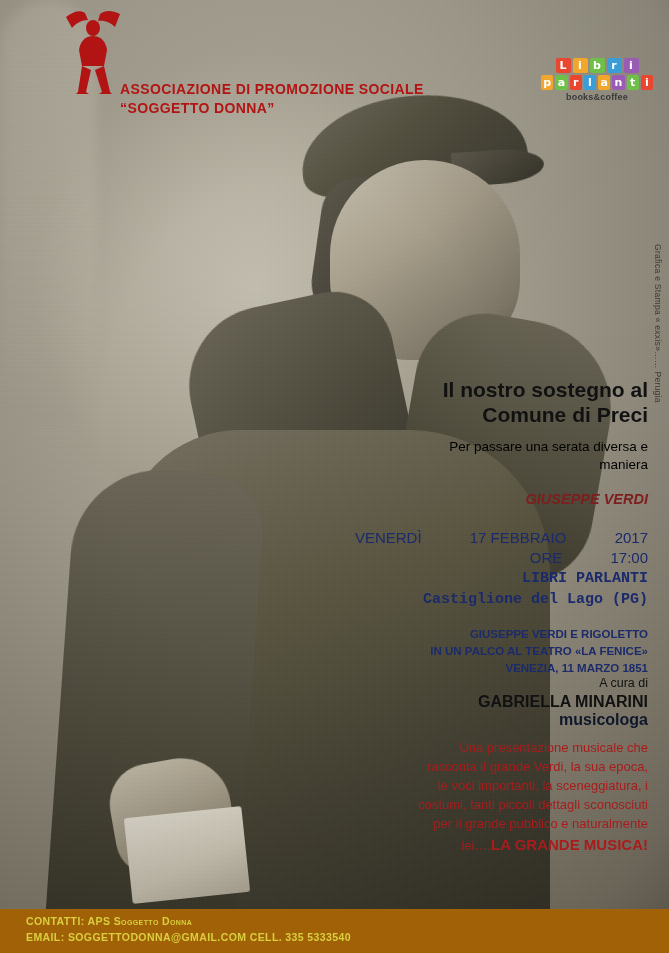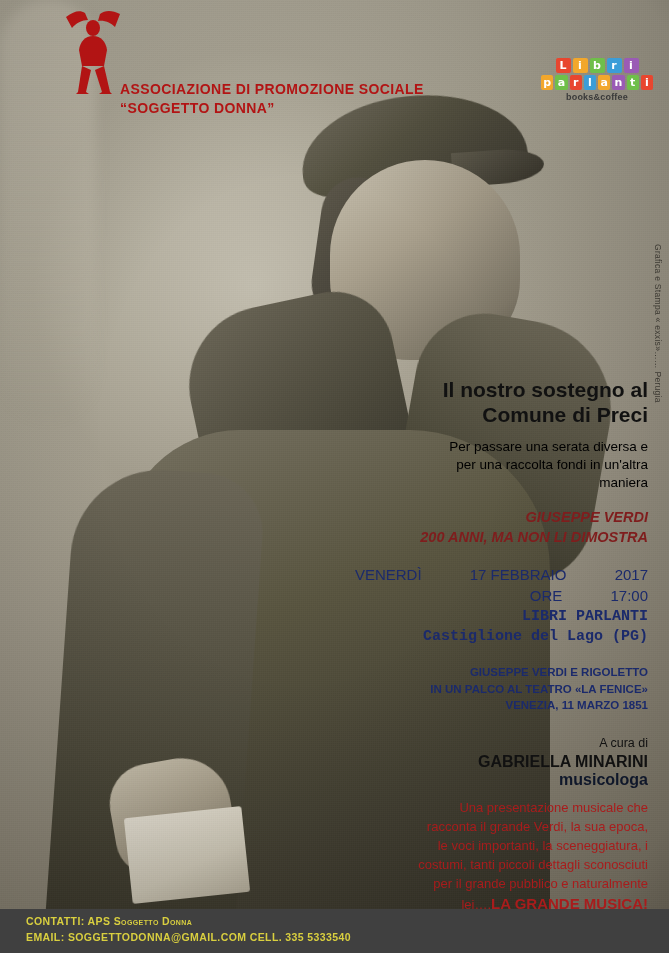--- a/index.html
+++ b/index.html
@@ -207,21 +207,20 @@
   .when b { font-weight: normal; margin-left: 44px; }
   .when .place {
     font-weight: bold;
     font-family: Liberation Mono, monospace;
   }
   .rigoletto {
     font-size: 11.5px;
     font-weight: bold;
     color: #1b2a6b;
     line-height: 1.45;
-    margin-bottom: 22px;
   }
   .curator-label {
     font-size: 12.5px;
     color: #111;
     margin-bottom: 2px;
   }
   .curator-name {
     font-size: 16px;
     font-weight: bold;
     color: #111;
@@ -241,21 +240,21 @@
   .desc .big {
     font-size: 15px;
     font-weight: bold;
   }
 
   
   .footer {
     position: absolute;
     left: 0; right: 0; bottom: 0;
     height: 44px;
-    background: #404040;
+    background: #a16207;
     color: #d9cf3f;
   }
   .footer-line {
     position: absolute;
     left: 26px;
     font-size: 10.5px;
     font-weight: bold;
     letter-spacing: 0.4px;
     font-variant: small-caps;
   }
@@ -325,27 +324,25 @@
   <div class="vertical-credit">Grafica e Stampa « exxis»…… Perugia</div>
 
   <div class="content">
     <div class="title">
       <div>Il nostro sostegno al</div>
       <div>Comune di Preci</div>
     </div>
 
     <div class="subtitle">
       <div>Per passare una serata diversa e</div>
-      <div>per una raccolta fondi in un'altra</div>
       <div>maniera</div>
     </div>
 
     <div class="verdi-line">
       <div>GIUSEPPE VERDI</div>
-      <div>200 ANNI, MA NON LI DIMOSTRA</div>
     </div>
 
     <div class="when">
       <div>
         <span>VENERDÌ </span><b>17 FEBBRAIO </b><b>2017</b>
       </div>
       <div>
         <span>ORE </span><b>17:00</b>
       </div>
       <div class="place">LIBRI PARLANTI</div>

